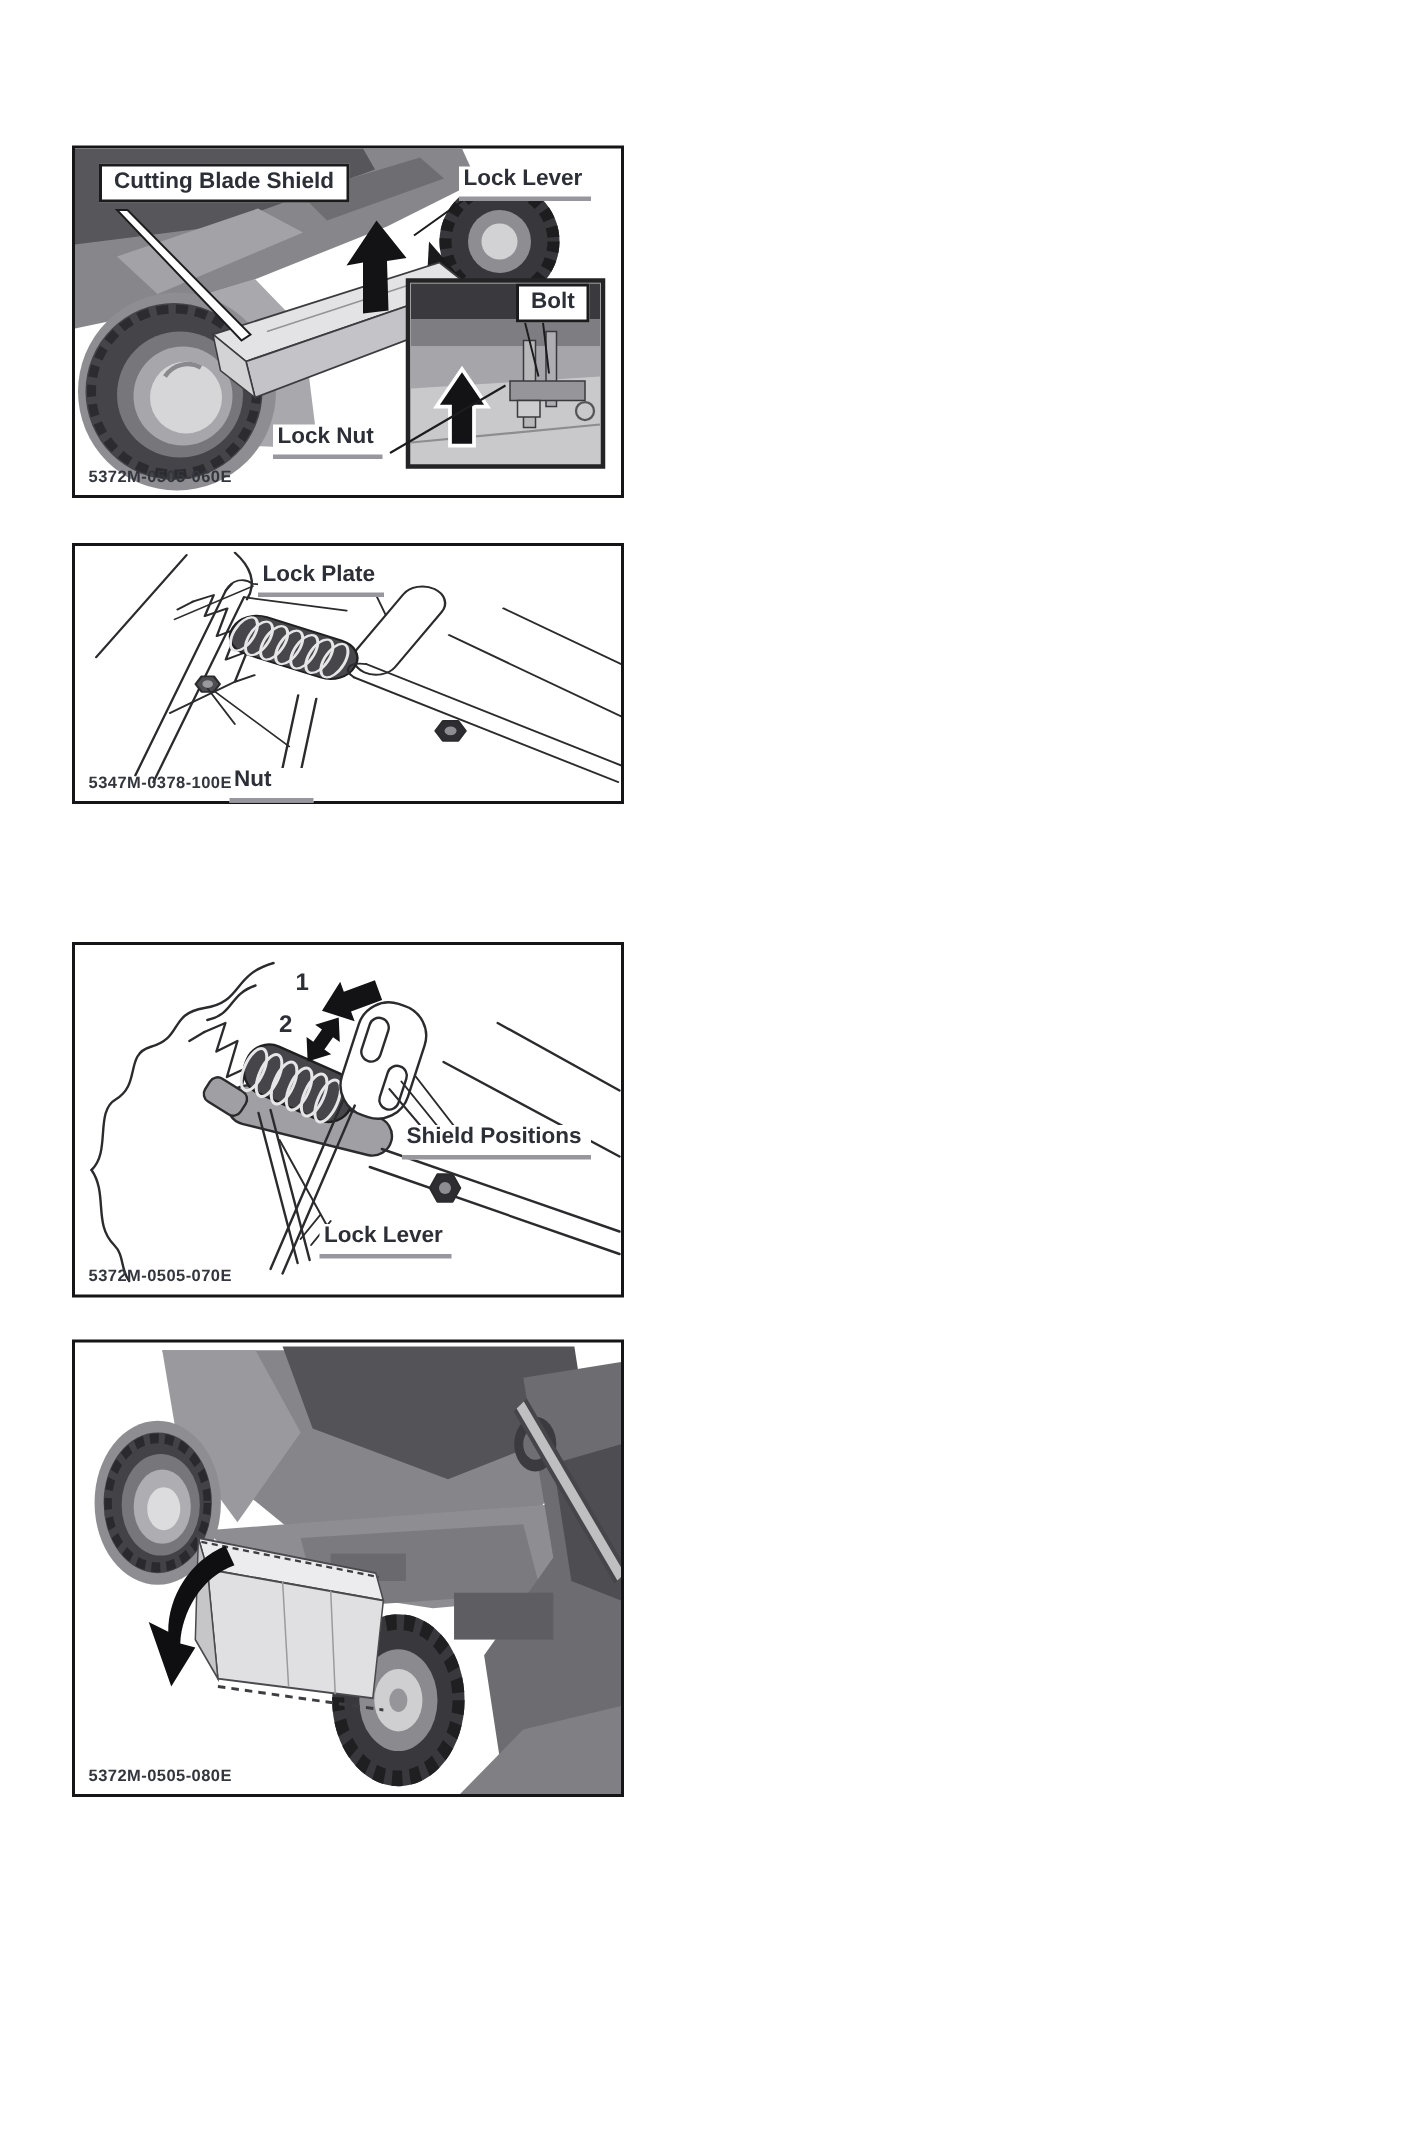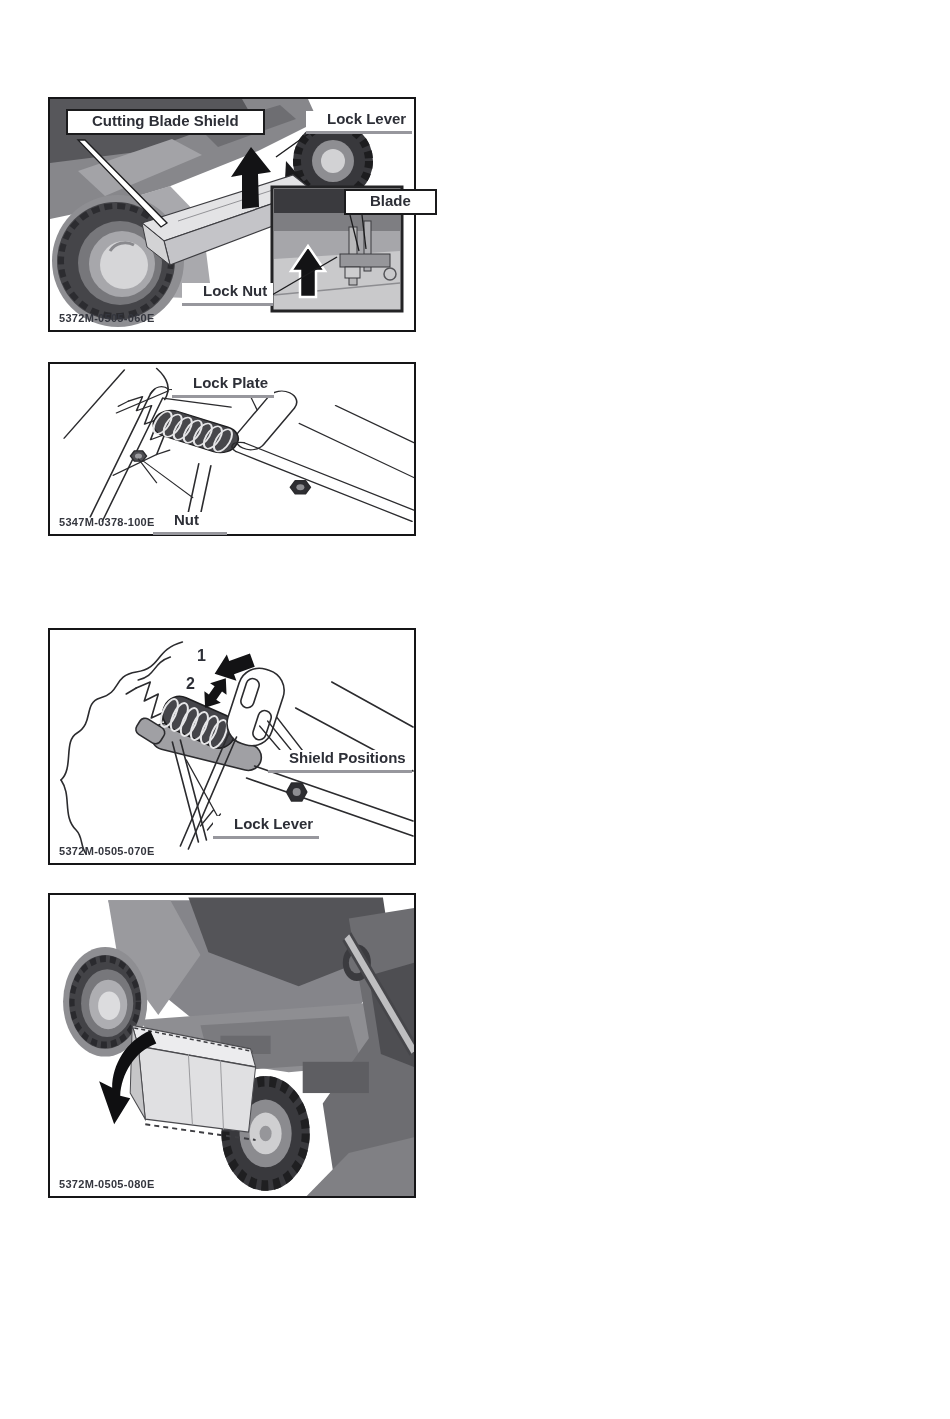--- a/index.html
+++ b/index.html
@@ -10,22 +10,22 @@
   .fig{
     position:absolute;left:48px;width:368px;background:#ffffff;
     border:2px solid #151517;box-sizing:border-box;
   }
   .fig svg{position:absolute;left:0;top:0;width:100%;height:100%;display:block;}
   .lbl{
     position:absolute;font-family:"Liberation Sans",sans-serif;
     font-size:15px;font-weight:700;color:#2d2f37;line-height:1.1;
     white-space:nowrap;z-index:3;
   }
-  .boxed{background:#ffffff;border:2px solid #1b1b1d;padding:2px 24px 3px;}
-  .ul{background:#ffffff;padding:0 6px 3px 21px;border-bottom:3px solid #97979d;}
+  .boxed{background:#ffffff;border:2px solid #1b1b1d;padding:2px 8px 3px;}
+  .ul{background:#ffffff;padding:0 6px 3px 3px;border-bottom:3px solid #97979d;}
   .num{font-size:16px;background:transparent;}
   .figcode{
     position:absolute;left:9px;bottom:6px;z-index:3;
     font-family:"Liberation Sans",sans-serif;font-size:11px;font-weight:700;
     color:#34363e;letter-spacing:.3px;text-align:right;
   }
 </style>
 </head>
 <body>
 
@@ -79,21 +79,21 @@
         <circle cx="340" cy="175" r="6" fill="none" stroke="#555559" stroke-width="1.5"></circle>
       </g>
       <g stroke="#1c1c1e" stroke-width="1.3">
         <line x1="300" y1="116" x2="309" y2="152"></line>
         <line x1="312" y1="116" x2="316" y2="150"></line>
       </g>
       <line x1="210" y1="203" x2="287" y2="158" stroke="#1c1c1e" stroke-width="1.4"></line>
     </svg>
     <div class="lbl boxed" style="left:16px;top:10px;">Cutting Blade Shield</div>
     <div class="lbl ul" style="left:256px;top:12px;">Lock Lever</div>
-    <div class="lbl boxed" style="left:294px;top:90px;">Blade</div>
+    <div class="lbl boxed" style="left:294px;top:90px;">Bolt</div>
     <div class="lbl ul" style="left:132px;top:184px;">Lock Nut</div>
     <div class="figcode">5372M-0505-060E</div>
   </figure>
 
   <figure class="fig" style="top:362px;height:174px;margin:0;">
     <svg viewBox="0 0 362 229" preserveAspectRatio="none">
       <g stroke="#2b2b2e" stroke-width="1.6" fill="none" stroke-linecap="round" stroke-linejoin="round">
         <path d="M74,8 L14,100"></path>
         <path d="M106,6 C116,18 121,33 114,48"></path>
         <path d="M40,206 L100,40 L104,34"></path>

